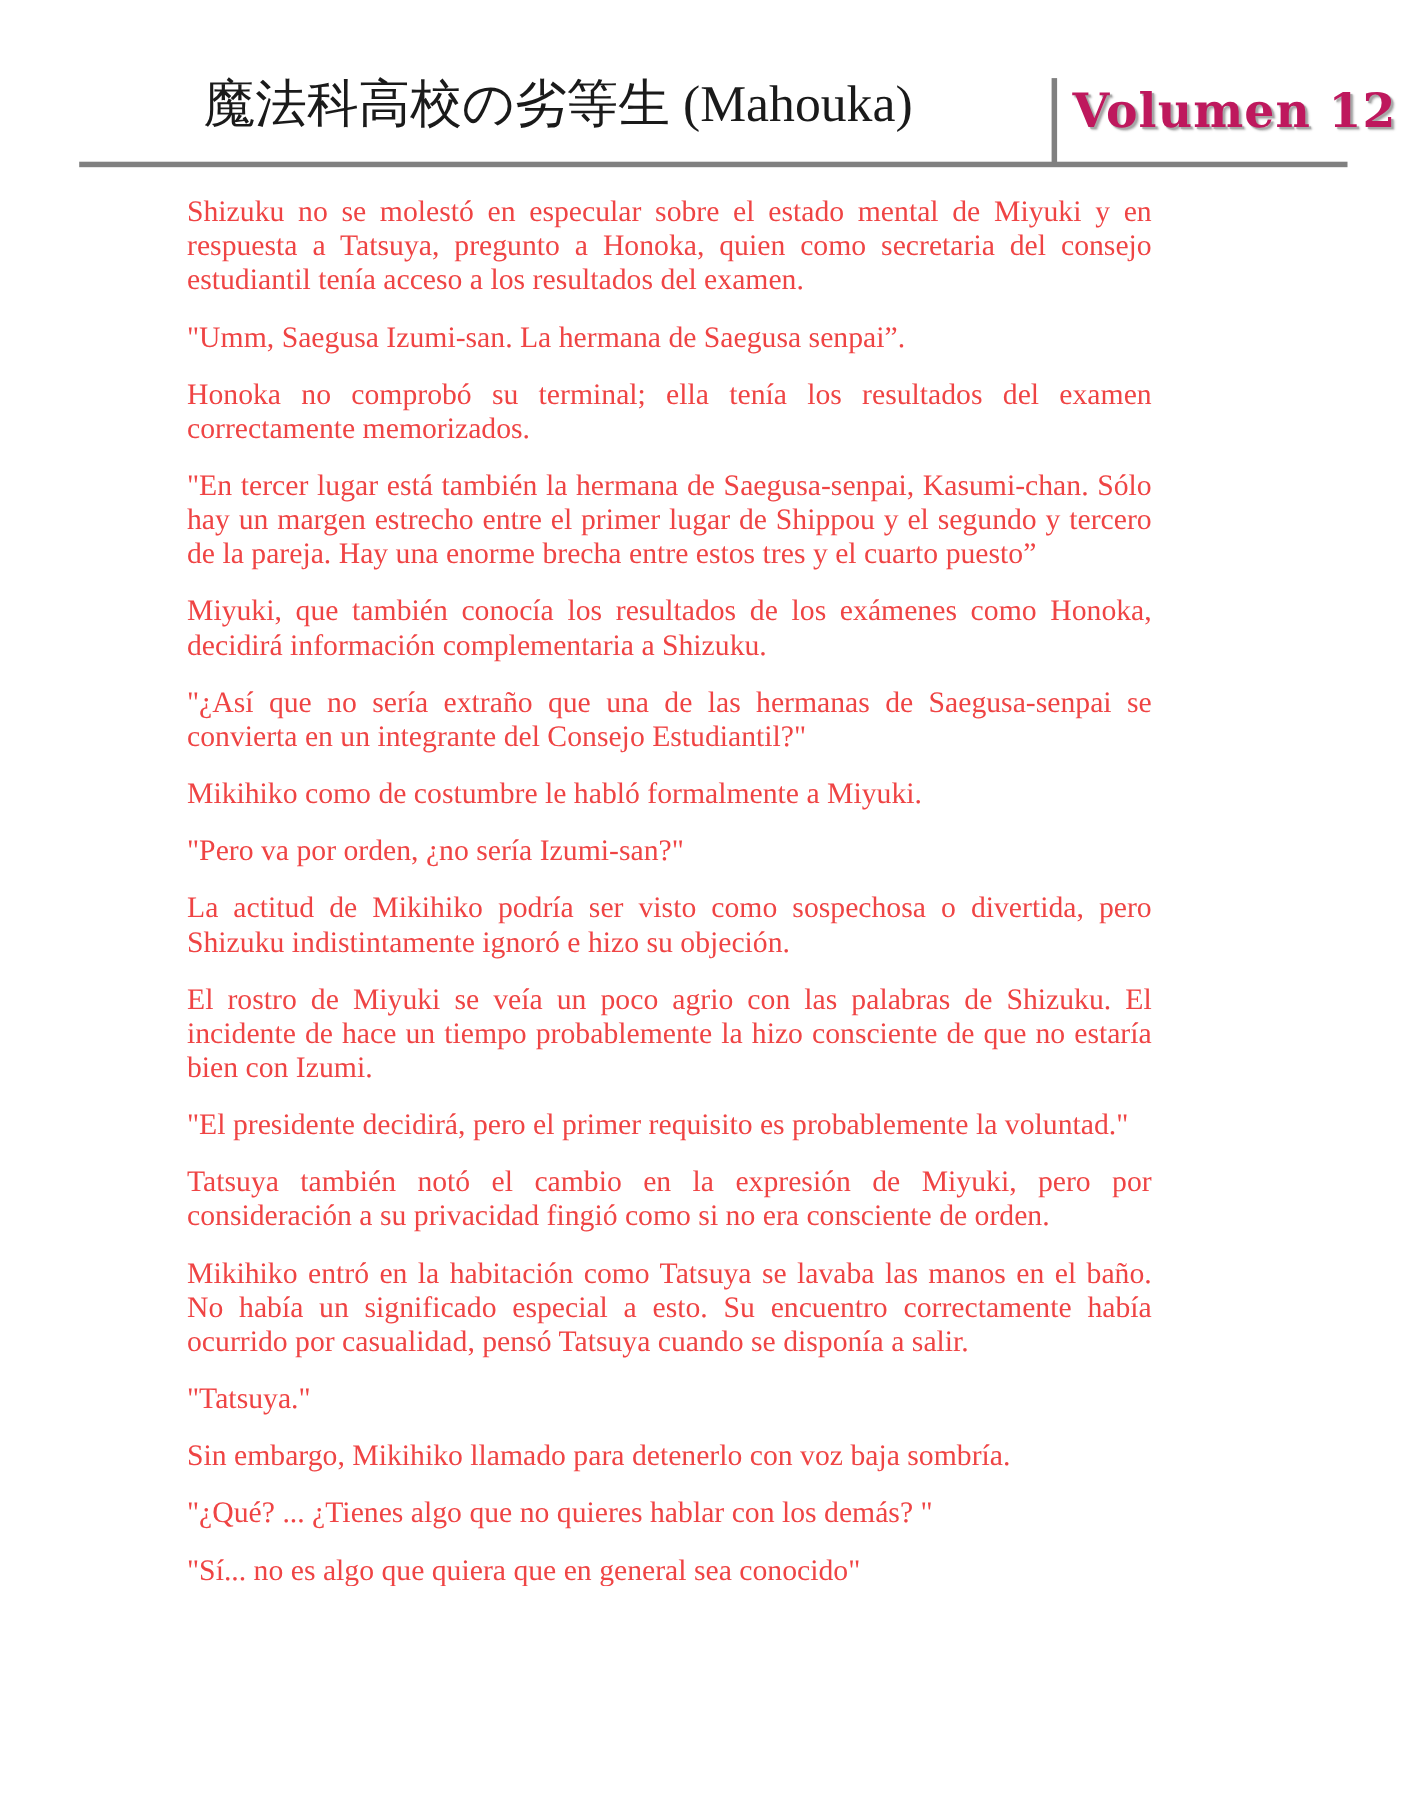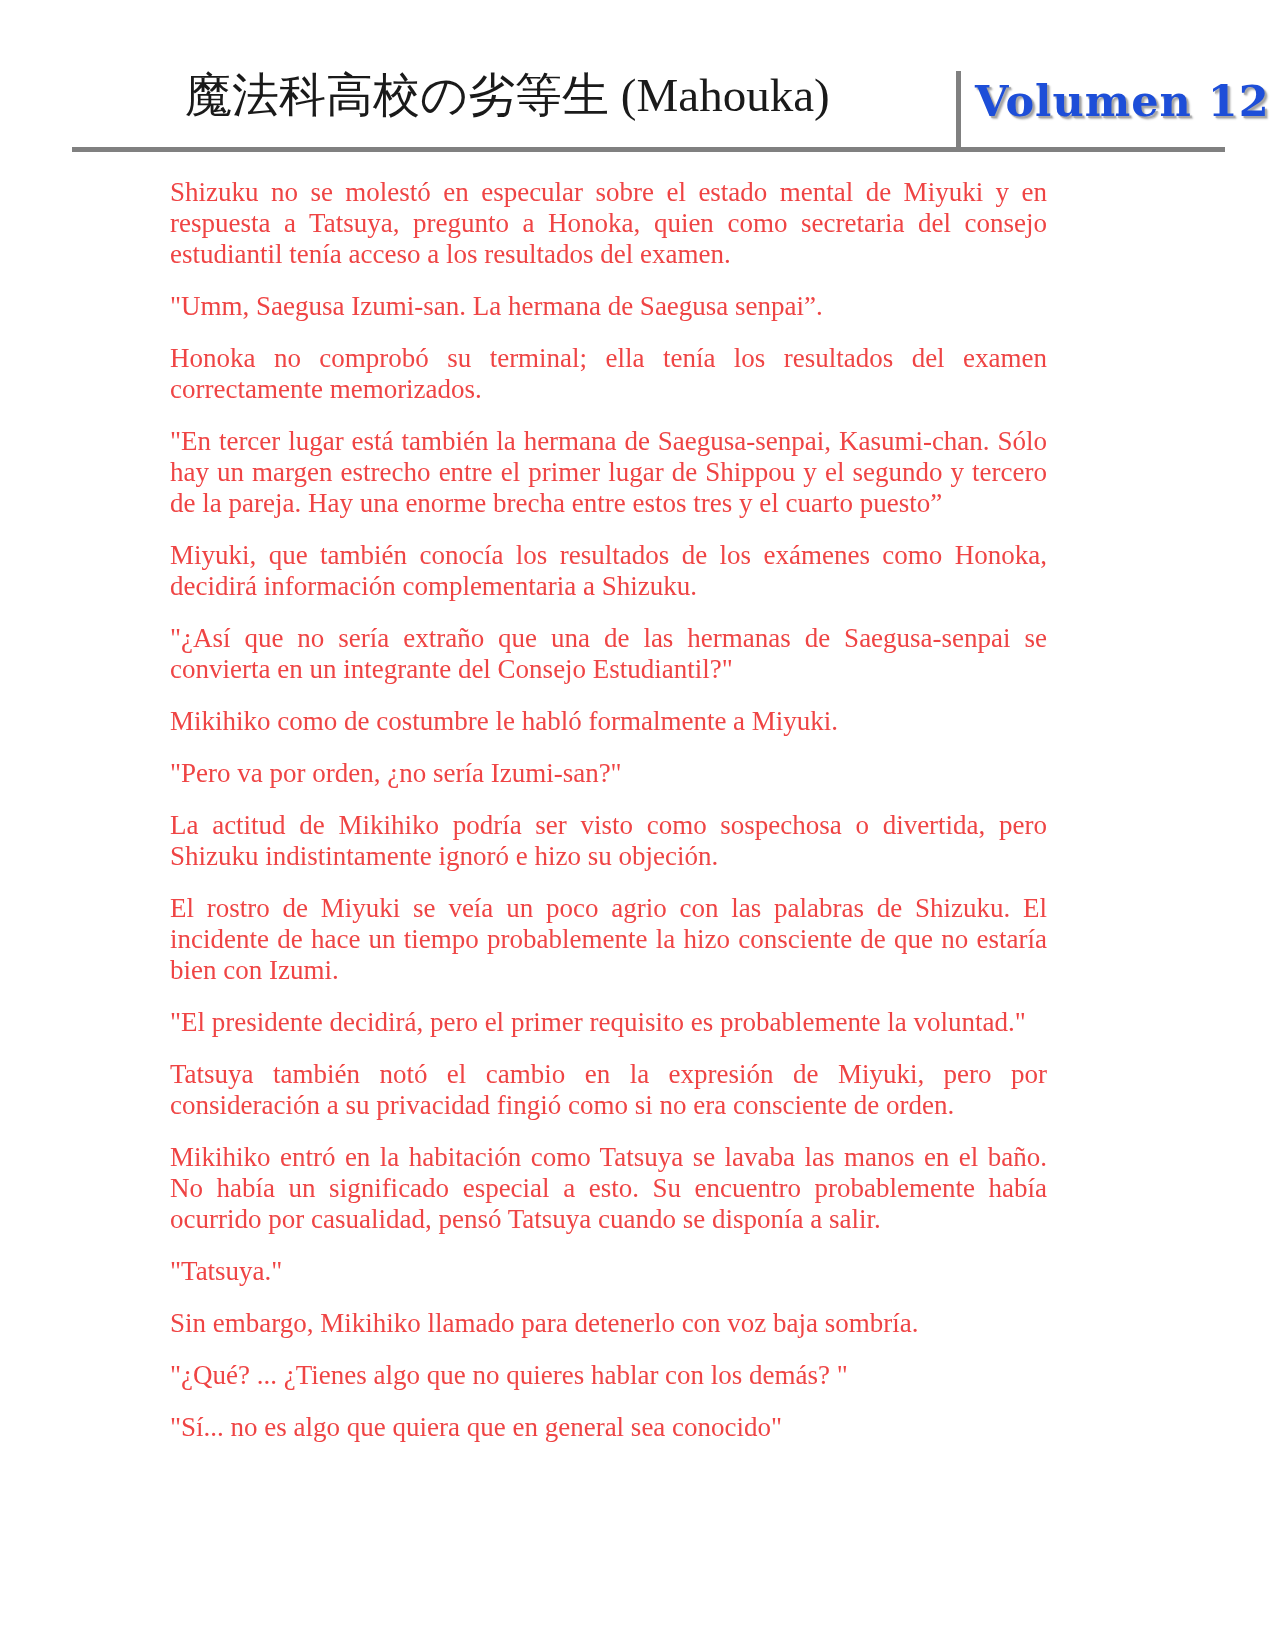--- a/index.html
+++ b/index.html
@@ -30,21 +30,21 @@
     height: 77px;
     background: #808080;
   }
   .volume-badge {
     position: absolute;
     left: 975px;
     top: 76px;
     font-size: 43px;
     font-weight: bold;
     font-family: "DejaVu Serif", serif;
-    color: #1d4ed8;
+    color: #be185d;
     text-shadow: 2px 2px 1px #a6a6a6, 3px 3px 2px #bfbfbf;
     letter-spacing: 1px;
     white-space: nowrap;
   }
   .header-rule {
     position: absolute;
     left: 72px;
     top: 147px;
     width: 1153px;
     height: 5px;
@@ -93,21 +93,21 @@
     <p>Honoka no comprobó su terminal; ella tenía los resultados del examen correctamente memorizados.</p>
     <p>"En tercer lugar está también la hermana de Saegusa-senpai, Kasumi-chan. Sólo hay un margen estrecho entre el primer lugar de Shippou y el segundo y tercero de la pareja. Hay una enorme brecha entre estos tres y el cuarto puesto”</p>
     <p>Miyuki, que también conocía los resultados de los exámenes como Honoka, decidirá información complementaria a Shizuku.</p>
     <p>"¿Así que no sería extraño que una de las hermanas de Saegusa-senpai se convierta en un integrante del Consejo Estudiantil?"</p>
     <p>Mikihiko como de costumbre le habló formalmente a Miyuki.</p>
     <p>"Pero va por orden, ¿no sería Izumi-san?"</p>
     <p>La actitud de Mikihiko podría ser visto como sospechosa o divertida, pero Shizuku indistintamente ignoró e hizo su objeción.</p>
     <p>El rostro de Miyuki se veía un poco agrio con las palabras de Shizuku. El incidente de hace un tiempo probablemente la hizo consciente de que no estaría bien con Izumi.</p>
     <p>"El presidente decidirá, pero el primer requisito es probablemente la voluntad."</p>
     <p>Tatsuya también notó el cambio en la expresión de Miyuki, pero por consideración a su privacidad fingió como si no era consciente de orden.</p>
-    <p>Mikihiko entró en la habitación como Tatsuya se lavaba las manos en el baño. No había un significado especial a esto. Su encuentro probablemente había ocurrido por casualidad, pensó Tatsuya cuando se disponía a salir.</p>
+    <p>Mikihiko entró en la habitación como Tatsuya se lavaba las manos en el baño. No había un significado especial a esto. Su encuentro correctamente había ocurrido por casualidad, pensó Tatsuya cuando se disponía a salir.</p>
     <p>"Tatsuya."</p>
     <p>Sin embargo, Mikihiko llamado para detenerlo con voz baja sombría.</p>
     <p>"¿Qué? ... ¿Tienes algo que no quieres hablar con los demás? "</p>
     <p>"Sí... no es algo que quiera que en general sea conocido"</p>
   </div>
 
   <div class="page-number">127</div>
 
 </div>
 

